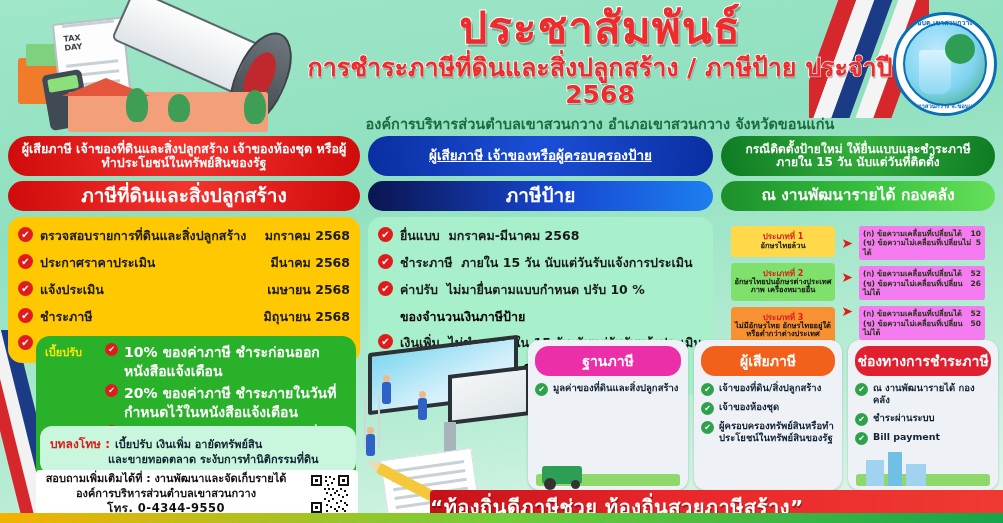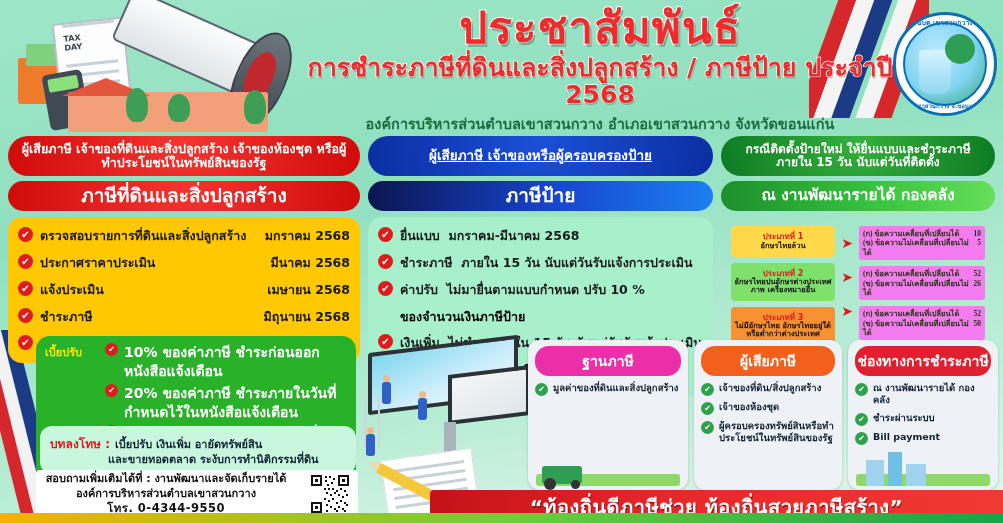--- a/index.html
+++ b/index.html
@@ -167,21 +167,21 @@
   .cat-box .cd { font-size:7.5px; font-weight:bold; color:#111; line-height:1.05; }
   .cat-1 { background:#ffd94a; }
   .cat-2 { background:#7fe06b; height:38px; }
   .cat-3 { background:#f79132; height:38px; }
   .arrow-col { width:16px; display:flex; flex-direction:column; align-items:center; }
   .arrow { color:#e01b1b; font-size:14px; line-height:1; }
   .a1{ margin-top:10px; } .a2{ margin-top:20px; } .a3{ margin-top:20px; }
   .rate-col { flex:1; }
   .rate-box { background:#f47bf0; border-radius:3px; padding:3px 4px; margin-bottom:6px; }
   .rate-box.r2, .rate-box.r3 { }
-  .rate-line { display:flex; justify-content:space-between; gap:4px; font-size:7.5px; font-weight:bold; color:#231; line-height:1.25;font-family:Liberation Serif, serif; }
+  .rate-line { display:flex; justify-content:space-between; gap:4px; font-size:7.5px; font-weight:bold; color:#231; line-height:1.25; }
   .rate-line .rv { white-space:nowrap; }
 
   
   .pen-box {
     position:absolute; left:36px; top:336px; width:320px; border-radius:14px;
     background:#2ab12a; padding:7px 9px;
   }
   .pen-row { display:flex; align-items:flex-start; gap:6px; margin-bottom:3px; }
   .pen-key { width:54px; flex:0 0 54px; font-size:11px; font-weight:bold; color:#ffe600; }
   .pen-txt { font-size:14px; font-weight:bold; color:#fff; line-height:1.35; }
@@ -253,21 +253,21 @@
   .tractor::before{ content:""; position:absolute; left:2px; bottom:-6px; width:12px;height:12px;border-radius:50%;background:#333; }
   .tractor::after { content:""; position:absolute; right:2px; bottom:-5px; width:9px;height:9px;border-radius:50%;background:#333; }
   .field { position:absolute; left:0; right:0; bottom:0; height:12px; background:#8fd96a; border-radius:3px; }
   .bldg { position:absolute; bottom:0; background:#9fd3ef; }
   .bldg.b1{ left:10px; width:18px; height:26px;} .bldg.b2{ left:32px; width:14px; height:34px; background:#6fc0e4;}
   .bldg.b3{ left:50px; width:20px; height:22px;}
 
   .slogan {
     position:absolute; left:430px; top:490px; width:573px; height:33px;
     background:linear-gradient(90deg,#c41218,#e8262a 40%,#ef3a32);
-    display:flex; align-items:center; justify-content:center;
+    display:flex; align-items:center; 
     border-radius:4px 0 0 4px;
   }
   .slogan span {
     color:#fff; font-weight:bold; font-size:20px; letter-spacing:.5px;
     text-shadow:1px 2px 0 rgba(0,0,0,.3);
   }
   .bottom-strip { position:absolute; left:0; bottom:0; width:1003px; height:10px;
     background:linear-gradient(90deg,#f5b100,#6fce3a 50%,#16a34a); }
 </style>
 </head>

